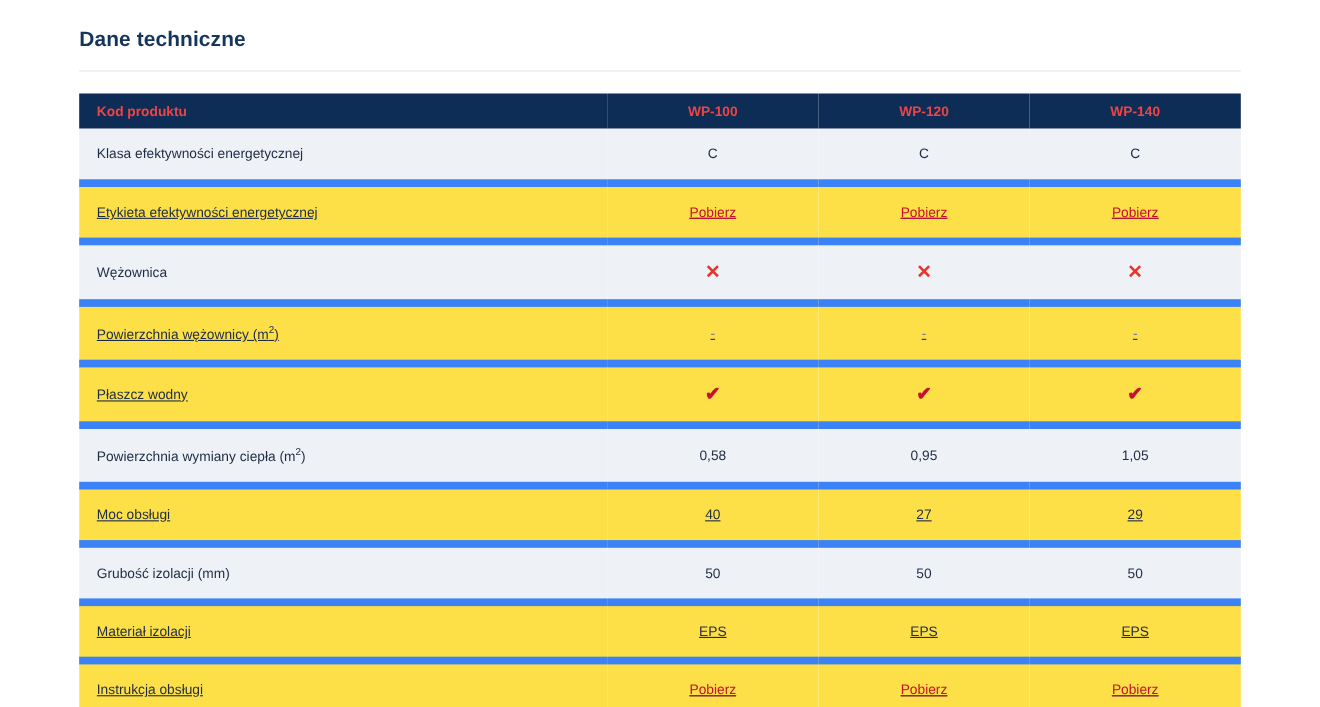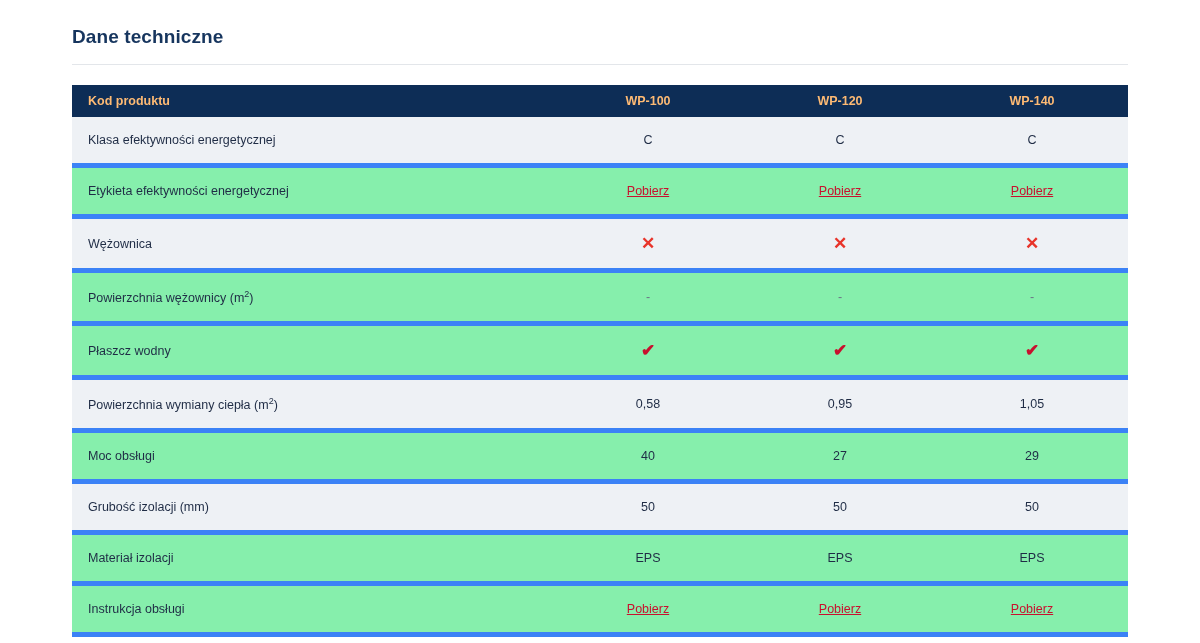--- a/index.html
+++ b/index.html
@@ -36,46 +36,46 @@
     margin: 0 0 20px 0;
   }
   table.spec {
     width: 1056px;
     border-collapse: collapse;
     table-layout: fixed;
     font-size: 12.5px;
   }
   table.spec thead th {
     background: #0d2d56;
-    color: #fdba74;
+    color: #ef4444;
     font-size: 12.5px;
     font-weight: bold;
     height: 32px;
     padding: 0 16px;
     text-align: center;
     vertical-align: middle;
     white-space: nowrap;
   }
   table.spec thead th.lbl {
     text-align: left;
   }
   table.spec tbody td {
     height: 34px;
     padding: 16px 16px;
     vertical-align: middle;
     text-align: center;
     color: #1f2c45;
     font-size: 12.5px;
-    border-bottom: 5px solid #3b82f6;
+    border-bottom: 7px solid #3b82f6;
   }
   table.spec tbody td.lbl {
     text-align: left;
     color: #1f2c45;
   }
-  table.spec tbody tr.odd td { background: #86efac; }
+  table.spec tbody tr.odd td { background: #fde047; text-decoration: underline; }
   table.spec tbody tr.even td { background: #eef1f5; }
   .dl-link {
     color: #c8102e;
     text-decoration: underline;
     font-size: 12.5px;
     cursor: pointer;
   }
   .mark-yes {
     color: #c8102e;
     font-size: 17px;

